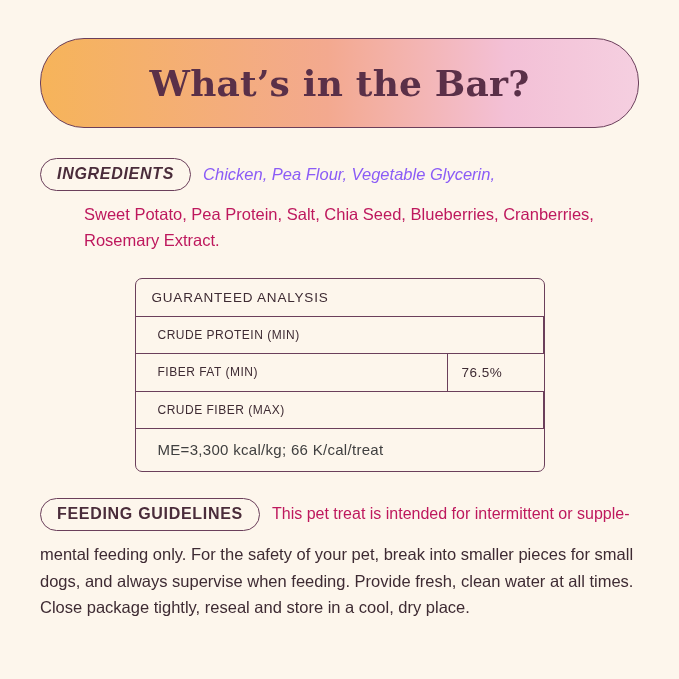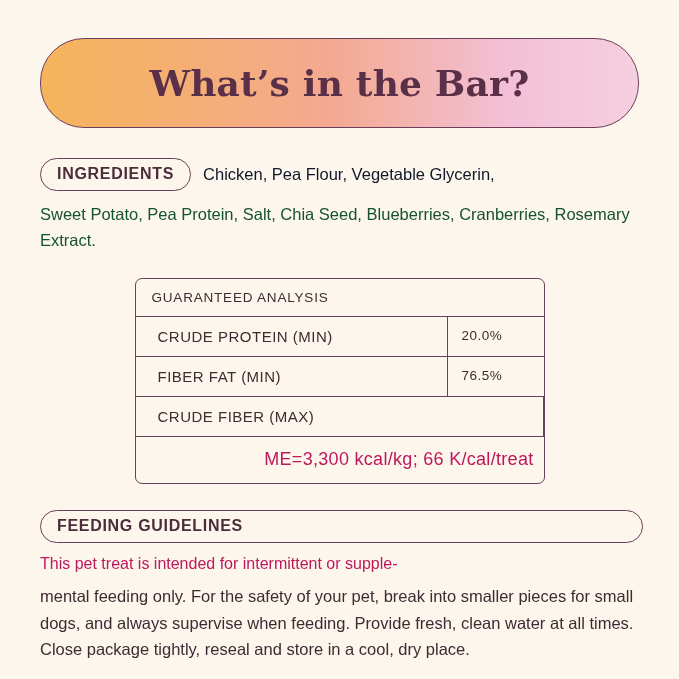--- a/index.html
+++ b/index.html
@@ -56,32 +56,34 @@
     font-weight: bold;
     letter-spacing: 0.7px;
     color: #4a2c3a;
     vertical-align: middle;
     background: transparent;
   }
   .ing-line1 {
     display: flex;
     align-items: center;
     gap: 12px;
+    font-style: italic;
   }
   .ing-text-first {
     font-size: 16.5px;
-    color: #0f172a;
+    color: #8b5cf6;
     line-height: 1.25;
   }
   .ing-rest {
     margin-top: 10px;
     font-size: 16.5px;
     line-height: 1.6;
-    color: #14532d;
+    color: #be185d;
     max-width: 600px;
+    margin-left: 44px;
   }
 
   
   .table-wrap {
     margin: 24px auto 0 auto;
     width: 408px;
     border: 1.4px solid #6b3f5b;
     border-radius: 7px;
     overflow: hidden;
     background: transparent;
@@ -97,50 +99,49 @@
   .ga-row {
     display: flex;
     border-bottom: 1.2px solid #6b3f5b;
   }
   .ga-row:last-child {
     border-bottom: none;
   }
   .ga-label {
     flex: 1 1 auto;
     padding: 11px 10px 11px 22px;
-    font-size: 15px;
+    font-size: 12px;
     letter-spacing: 0.5px;
     color: #3e2b33;
     border-right: 1.2px solid #6b3f5b;
   }
   .ga-value {
     width: 96px;
     box-sizing: border-box;
     padding: 11px 10px 11px 14px;
     font-size: 13.5px;
     letter-spacing: 0.5px;
     color: #3e2b33;
   }
   .ga-footer {
     padding: 12px 10px 13px 22px;
-    font-size: 18px;
+    font-size: 15px;
     letter-spacing: 0.3px;
-    color: #be185d;
-    text-align: right;
+    color: #404040;
   }
 
   
   .feed-block {
     margin-top: 26px;
     padding-left: 4px;
   }
   .feed-line1 {
     display: flex;
+    align-items: center;
     gap: 12px;
-    flex-direction: column;
   }
   .feed-text-first {
     font-size: 16px;
     color: #be185d;
   }
   .feed-rest {
     margin-top: 10px;
     font-size: 16.5px;
     line-height: 1.62;
     color: #3e2b33;
@@ -162,21 +163,20 @@
       <span class="ing-text-first">Chicken, Pea Flour, Vegetable Glycerin,</span>
     </div>
     <div class="ing-rest">Sweet Potato, Pea Protein, Salt, Chia Seed, Blueberries, Cranberries, Rosemary Extract.</div>
   </div>
 
   <div class="table-wrap">
     <div class="ga-head">GUARANTEED ANALYSIS</div>
 
     <div class="ga-row">
       <div class="ga-label">CRUDE PROTEIN (MIN)</div>
-      <div class="ga-value">20.0%</div>
     </div>
     <div class="ga-row">
       <div class="ga-label">FIBER FAT (MIN)</div>
       <div class="ga-value">76.5%</div>
     </div>
     <div class="ga-row">
       <div class="ga-label">CRUDE FIBER (MAX)</div>
     </div>
 
     <div class="ga-footer">ME=3,300 kcal/kg; 66 K/cal/treat</div>

